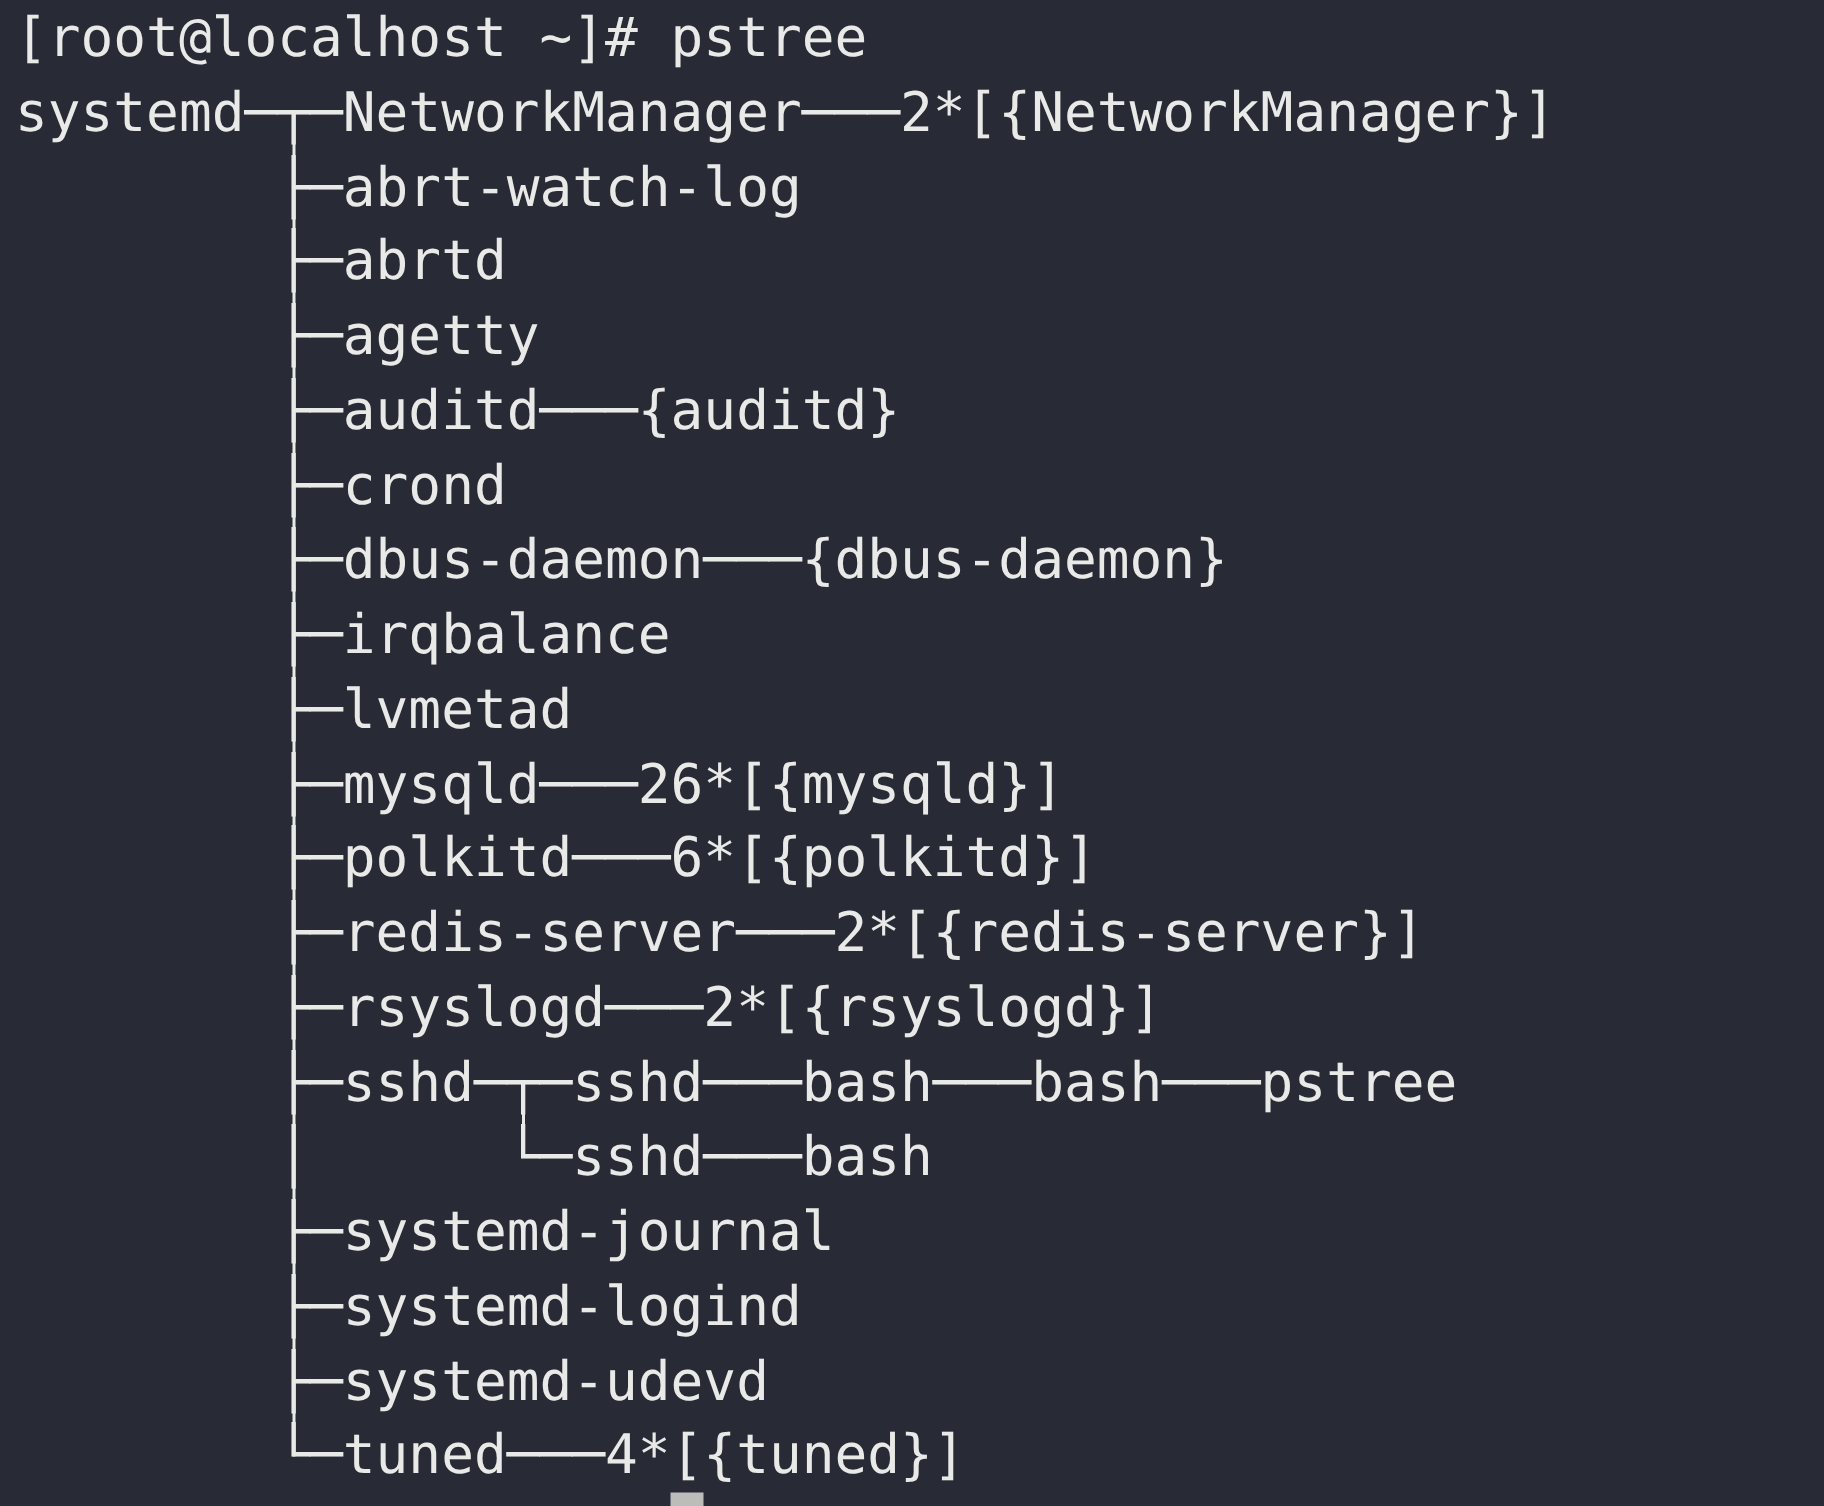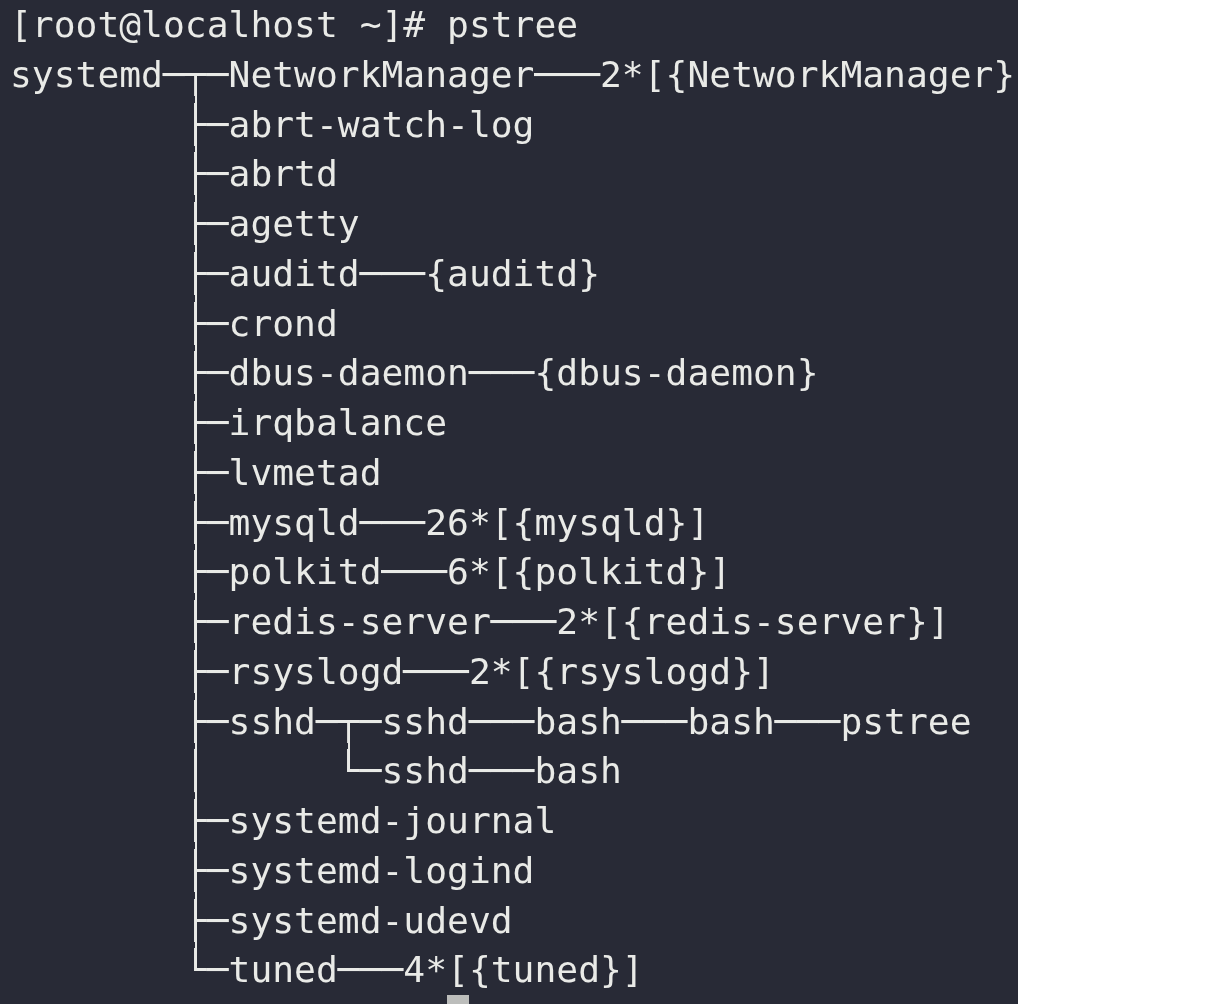--- a/index.html
+++ b/index.html
@@ -1,21 +1,21 @@
 <!DOCTYPE html>
 <html><head>
 <meta charset="utf-8">
 <style>
   html, body {
     margin: 0;
     padding: 0;
   }
   .terminal {
     position: relative;
-    width: 1018px;
+    width: 1216px;
     height: 1004px;
     background: var(--bg, #282a36);
     overflow: hidden;
     font-family: "DejaVu Sans Mono", "Liberation Mono", monospace;
     font-size: 36.3px;
     line-height: 49.75px;
     color: var(--fg, #e9eae7);
   }
   .screen {
     position: absolute;

